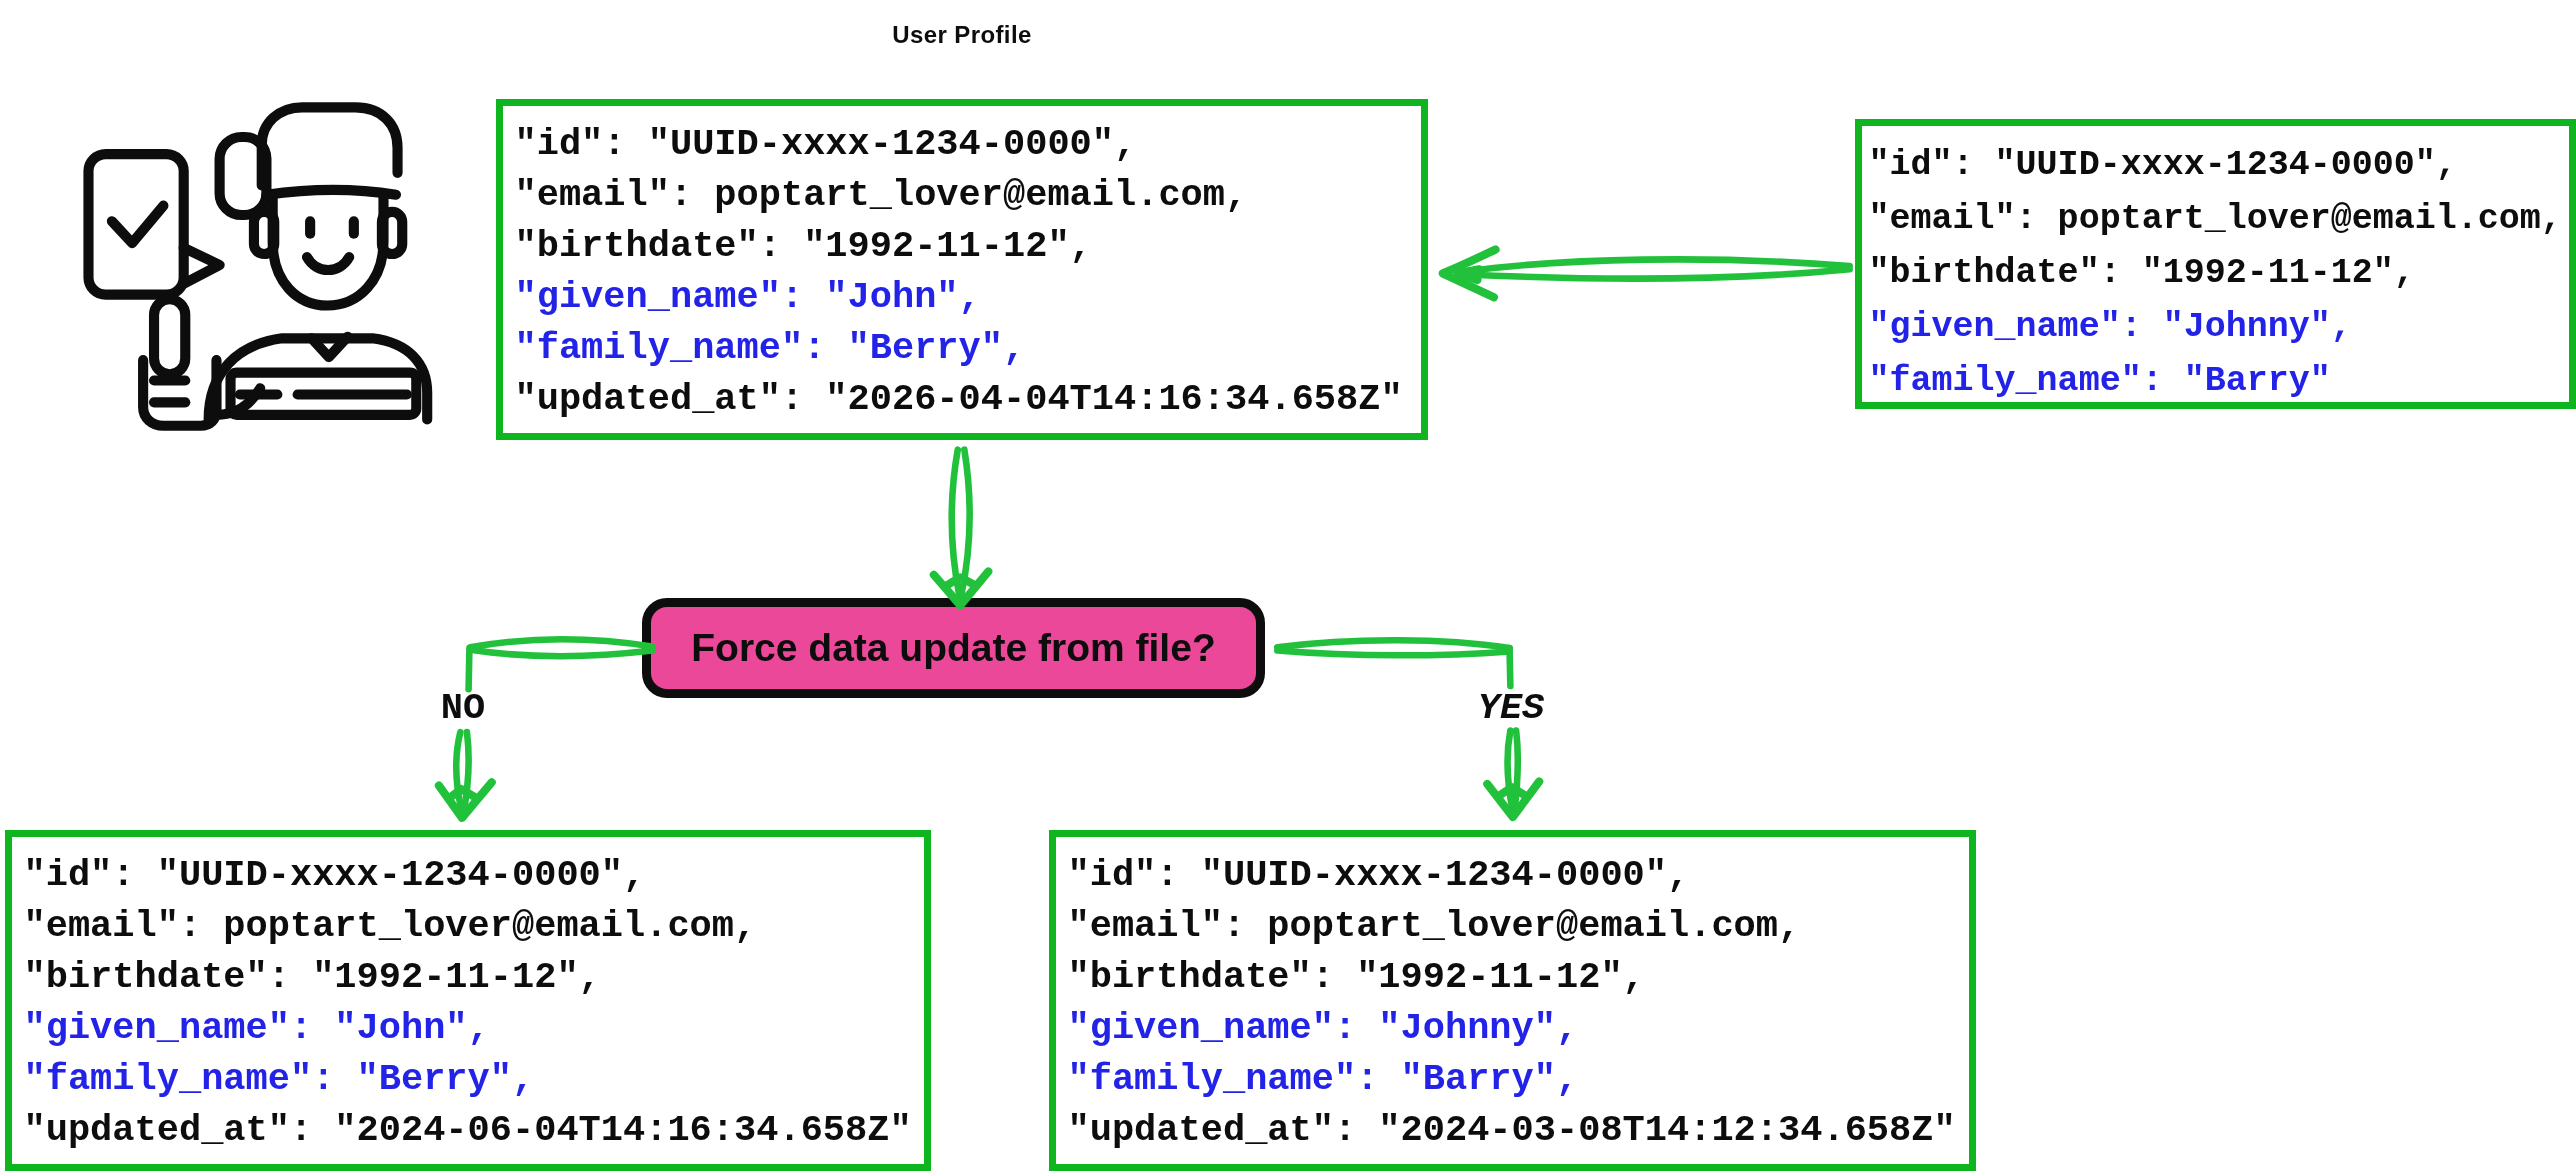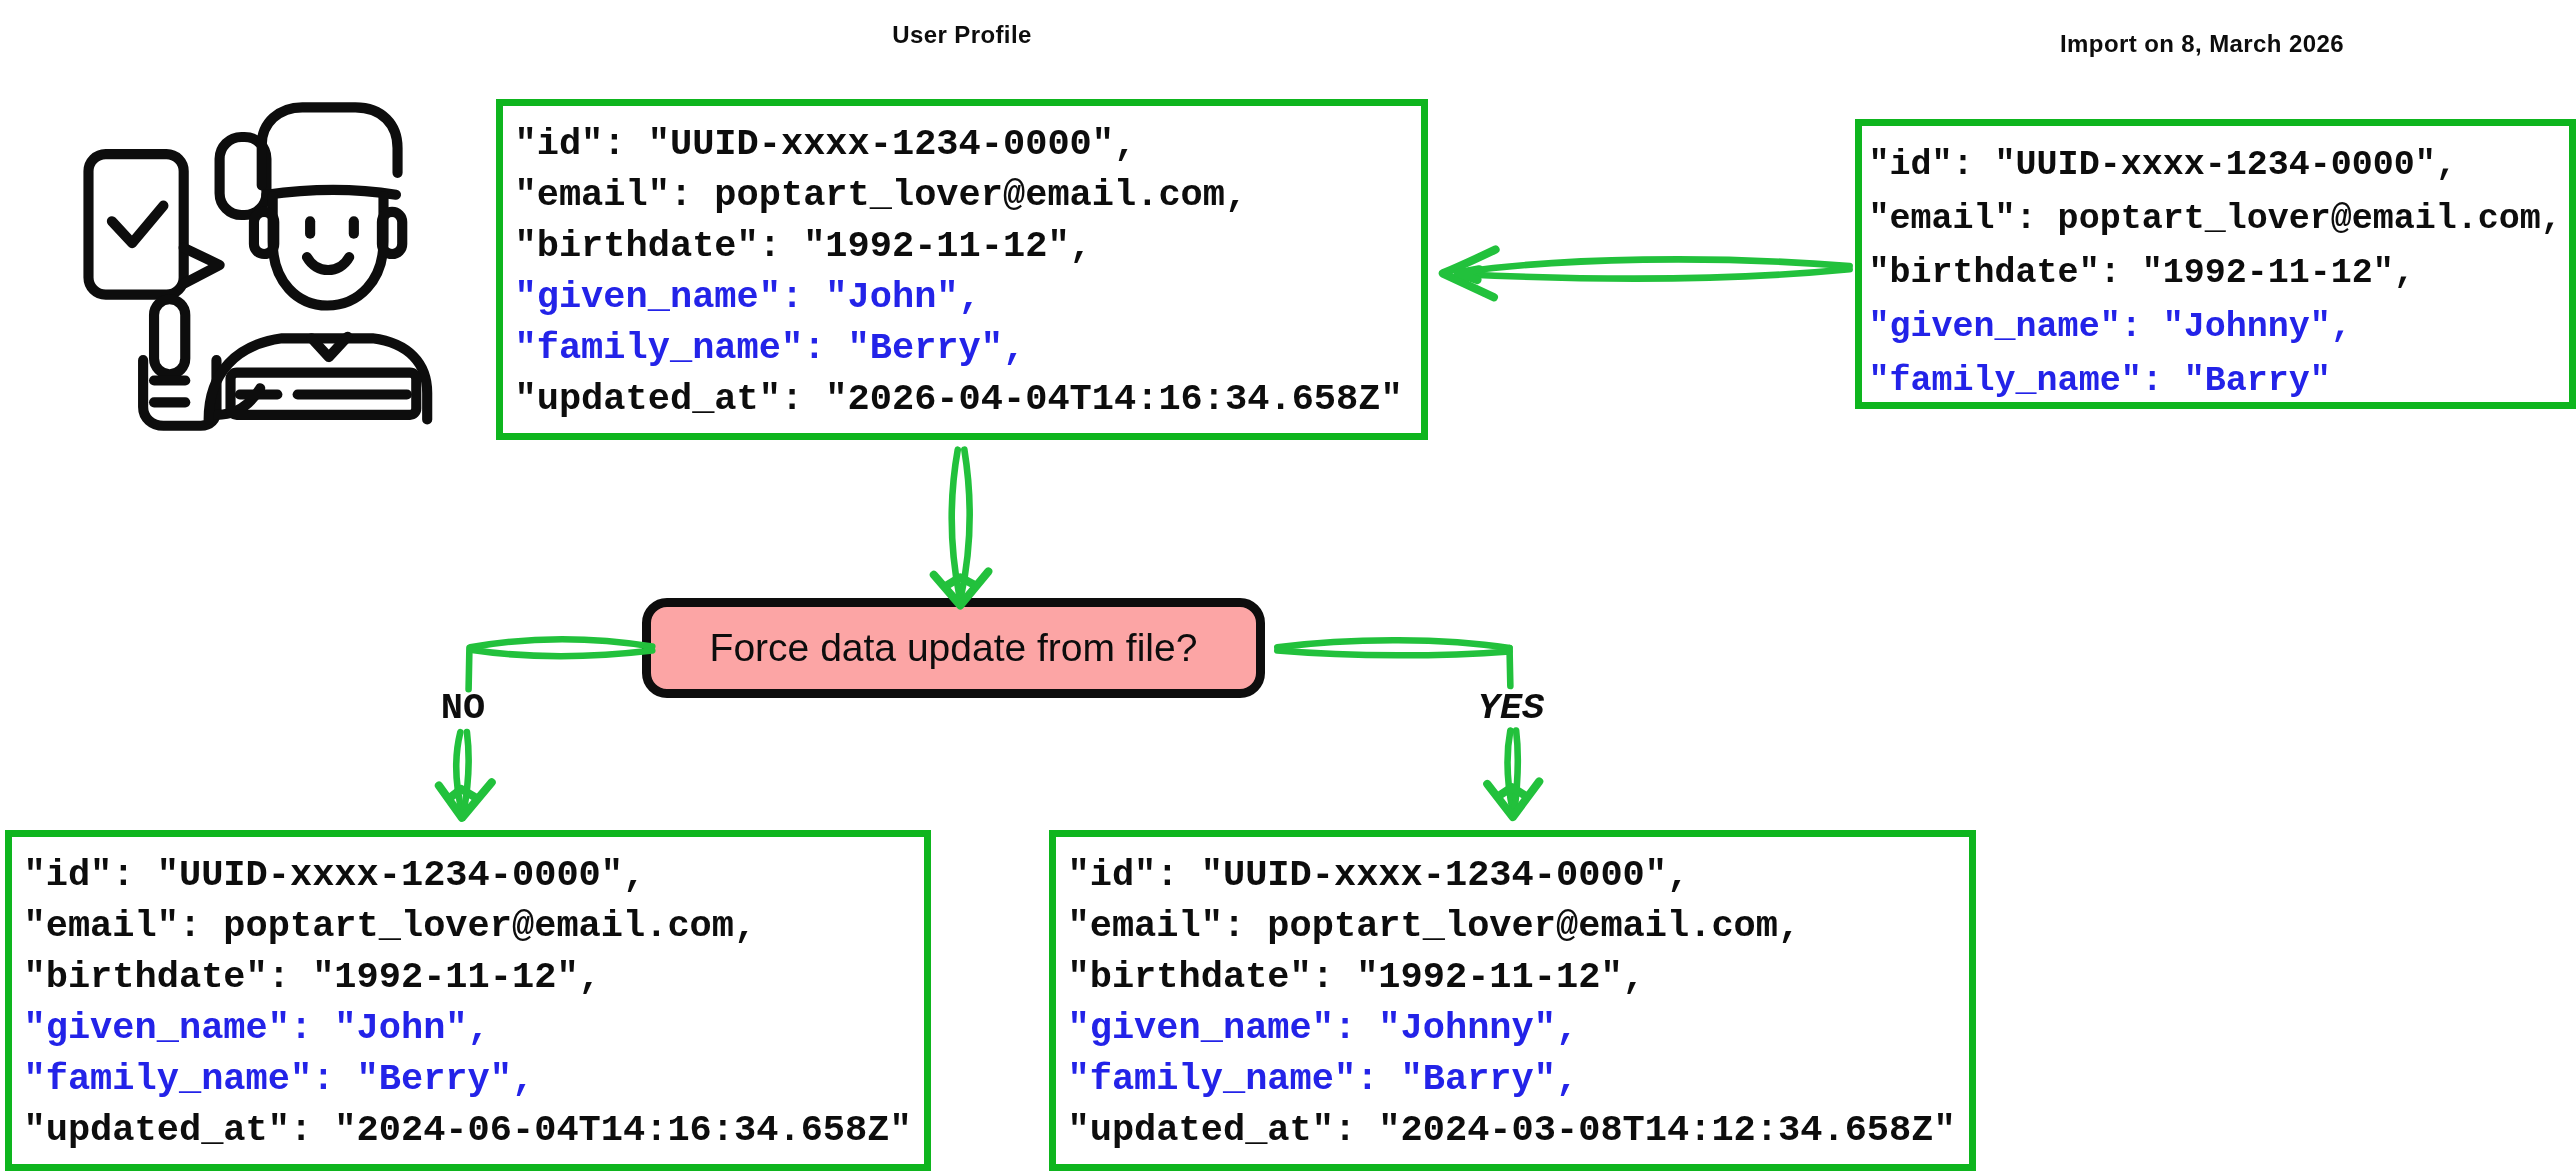--- a/index.html
+++ b/index.html
@@ -57,25 +57,25 @@
   .code-line.blue { color: var(--blue); }
 
   
   .decision {
     position: absolute;
     left: 642px; top: 598px;
     width: 623px; height: 100px;
     box-sizing: border-box;
     border: 9px solid var(--ink);
     border-radius: 25px;
-    background: #fca5a5;
+    background: #ec4899;
     display: flex;
     align-items: center;
     justify-content: center;
-    font-weight: 400;
+    font-weight: 700;
     font-size: 39px;
     color: var(--ink);
     z-index: 2;
   }
 
   
   .branch-label {
     position: absolute;
     font-family: "Liberation Mono", "DejaVu Sans Mono", monospace;
     font-weight: 700;
@@ -155,21 +155,20 @@
 
       <path d="M170 468 C170 408 206 372 264 364 L380 364 C426 370 450 396 450 434 L450 468"></path>
       <path d="M302 364 L324 388 L348 362"></path>
       <rect x="198" y="408" width="238" height="54" rx="8"></rect>
       <path d="M210 436 L258 436"></path>
       <path d="M284 436 L424 436"></path>
     </g>
   </svg>
 
   <div class="title title-profile">User Profile</div>
-  <div class="title title-import">Import on 8, March 2026</div>
 
   <div class="jsonbox profile-box">
     <div class="code">
         <div class="code-line">"id": "UUID-xxxx-1234-0000",</div>
         <div class="code-line">"email": poptart_lover@email.com,</div>
         <div class="code-line">"birthdate": "1992-11-12",</div>
         <div class="code-line blue">"given_name": "John",</div>
         <div class="code-line blue">"family_name": "Berry",</div>
         <div class="code-line">"updated_at": "2026-04-04T14:16:34.658Z"</div>
       </div>

